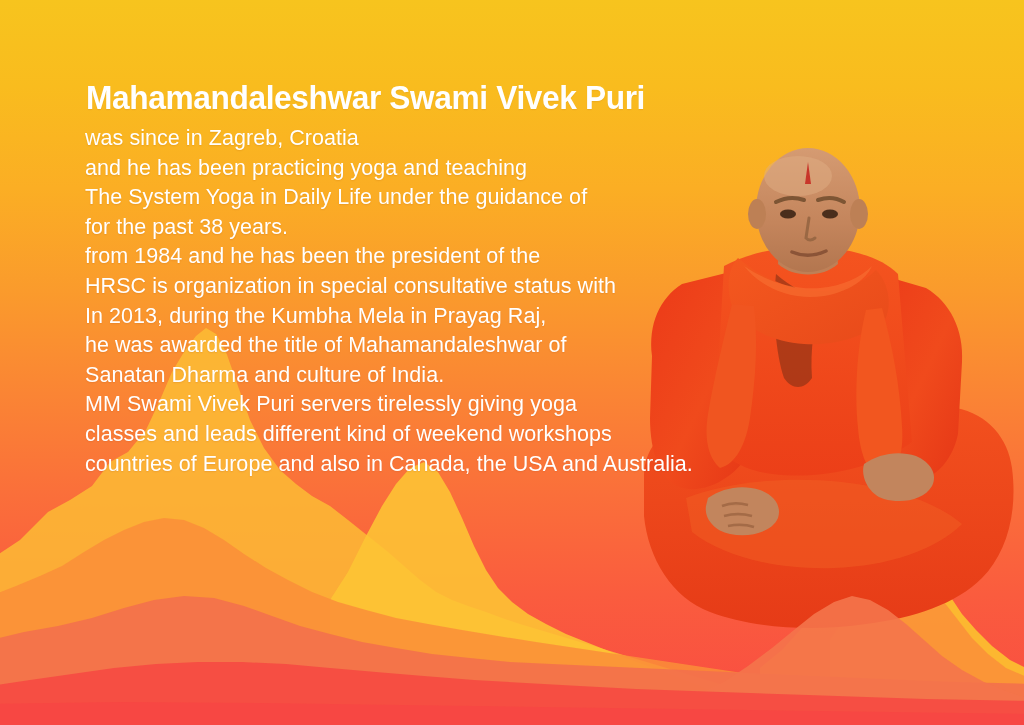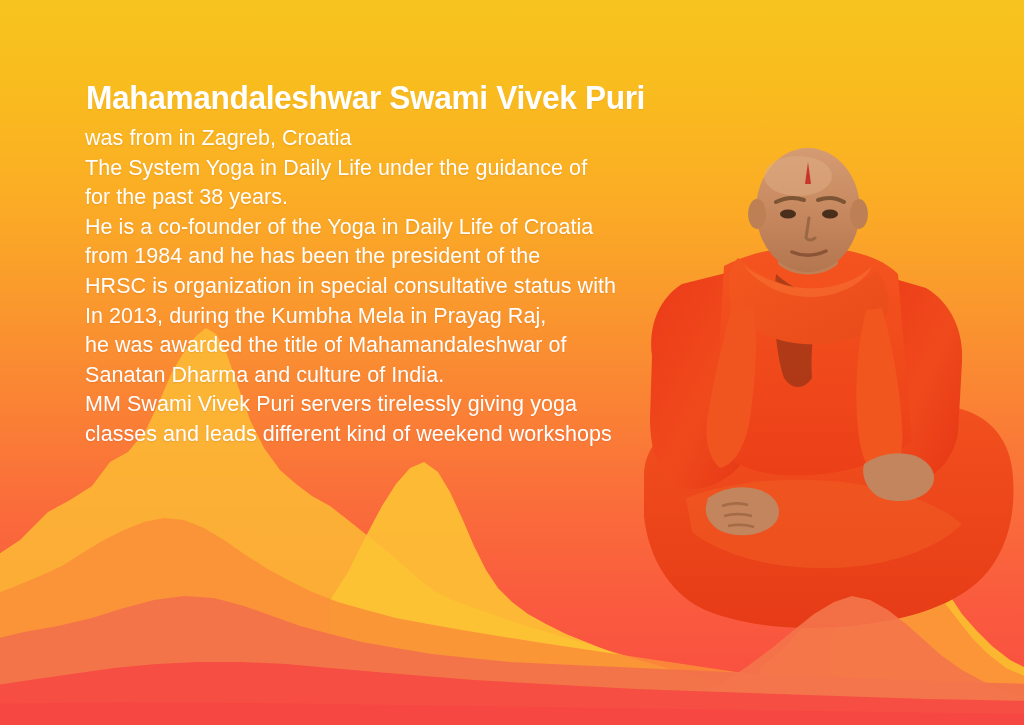--- a/index.html
+++ b/index.html
@@ -198,26 +198,27 @@
            L580,686 L636,689 L692,691 L750,693 L808,695 L866,697 L926,699
            L1034,701 L1034,725 Z"></path>
       <path fill="#F74743" d="M-10,725 L-10,704 L120,702 L260,703 L400,705 L540,707 L680,709
            L820,711 L960,713 L1034,714 L1034,725 Z"></path>
     </svg>
   </div>
 
   <div id="content">
     <div id="title">Mahamandaleshwar Swami Vivek Puri</div>
     <div id="body-lines">
-      <div class="bline">was from in Zagreb, Croatia</div>
+      <div class="bline">was since in Zagreb, Croatia</div>
+      <div class="bline">and he has been practicing yoga and teaching</div>
       <div class="bline">The System Yoga in Daily Life under the guidance of</div>
       <div class="bline">for the past 38 years.</div>
-      <div class="bline">He is a co-founder of the Yoga in Daily Life of Croatia</div>
       <div class="bline">from 1984 and he has been the president of the</div>
       <div class="bline">HRSC is organization in special consultative status with</div>
       <div class="bline">In 2013, during the Kumbha Mela in Prayag Raj,</div>
       <div class="bline">he was awarded the title of Mahamandaleshwar of</div>
       <div class="bline">Sanatan Dharma and culture of India.</div>
       <div class="bline">MM Swami Vivek Puri servers tirelessly giving yoga</div>
       <div class="bline">classes and leads different kind of weekend workshops</div>
+      <div class="bline">countries of Europe and also in Canada, the USA and Australia.</div>
     </div>
   </div>
 </div>
 
 </body></html>

